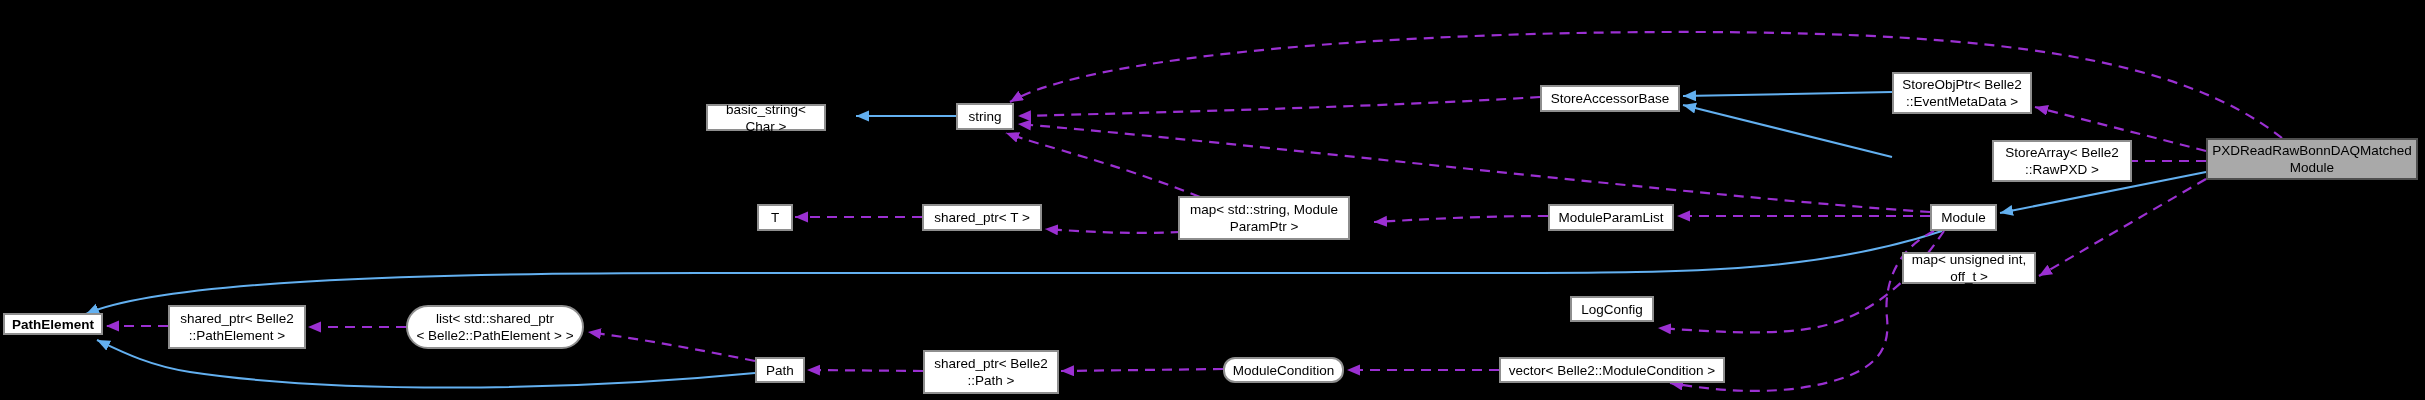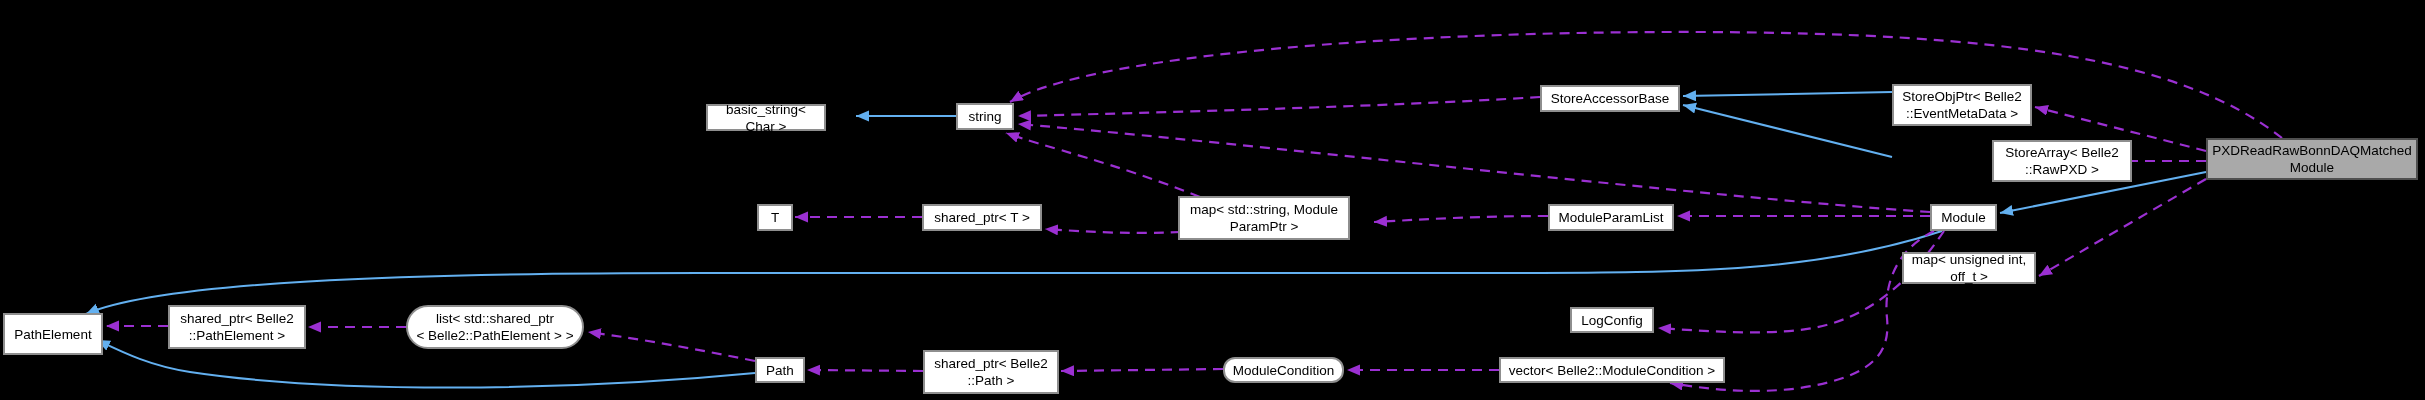--- a/index.html
+++ b/index.html
@@ -63,39 +63,39 @@
         <path d="M 923,371 L 807,370" class="edge usage" marker-end="url(#arrow-usage)"></path>
         <path d="M 755,361 C 700,350 648,340 588,332" class="edge usage" marker-end="url(#arrow-usage)"></path>
         <path d="M 406,327 L 308,327" class="edge usage" marker-end="url(#arrow-usage)"></path>
         <path d="M 168,326 L 106,326" class="edge usage" marker-end="url(#arrow-usage)"></path>
       </g>
   </svg>
   <div id="nodes">
       <div class="node" style="left: 706px; top: 104px; width: 120px; height: 27px;">basic_string&lt; Char &gt;</div>
       <div class="node" style="left: 956px; top: 103px; width: 58px; height: 27px;">string</div>
       <div class="node" style="left: 1540px; top: 85px; width: 140px; height: 27px;">StoreAccessorBase</div>
-      <div class="node" style="left: 1892px; top: 72px; width: 140px; height: 42px; margin-top: 12px;">StoreObjPtr&lt; Belle2
+      <div class="node" style="left: 1892px; top: 72px; width: 140px; height: 42px;">StoreObjPtr&lt; Belle2
 ::EventMetaData &gt;</div>
       <div class="node" style="left: 1992px; top: 140px; width: 140px; height: 42px;">StoreArray&lt; Belle2
 ::RawPXD &gt;</div>
       <div class="node highlighted" style="left: 2206px; top: 138px; width: 212px; height: 42px;">PXDReadRawBonnDAQMatched
 Module</div>
       <div class="node" style="left: 757px; top: 204px; width: 36px; height: 27px;">T</div>
       <div class="node" style="left: 922px; top: 204px; width: 120px; height: 27px;">shared_ptr&lt; T &gt;</div>
       <div class="node" style="left: 1178px; top: 196px; width: 172px; height: 44px;">map&lt; std::string, Module
 ParamPtr &gt;</div>
       <div class="node" style="left: 1548px; top: 204px; width: 126px; height: 27px;">ModuleParamList</div>
       <div class="node" style="left: 1930px; top: 204px; width: 67px; height: 27px;">Module</div>
       <div class="node" style="left: 1902px; top: 252px; width: 134px; height: 32px;">map&lt; unsigned int,
 off_t &gt;</div>
-      <div class="node" style="left: 3px; top: 313px; width: 100px; height: 42px;">PathElement</div>
+      <div class="node" style="left: 3px; top: 313px; width: 100px; height: 22px; font-weight: bold;">PathElement</div>
       <div class="node" style="left: 168px; top: 305px; width: 138px; height: 44px;">shared_ptr&lt; Belle2
 ::PathElement &gt;</div>
       <div class="node" style="left: 406px; top: 305px; width: 178px; height: 44px; border-radius: 22px;">list&lt; std::shared_ptr
 &lt; Belle2::PathElement &gt; &gt;</div>
-      <div class="node" style="left: 1570px; top: 307px; width: 84px; height: 26px;">LogConfig</div>
+      <div class="node" style="left: 1570px; top: 296px; width: 84px; height: 26px;">LogConfig</div>
       <div class="node" style="left: 755px; top: 357px; width: 50px; height: 26px;">Path</div>
       <div class="node" style="left: 923px; top: 350px; width: 136px; height: 44px;">shared_ptr&lt; Belle2
 ::Path &gt;</div>
       <div class="node" style="left: 1223px; top: 357px; width: 121px; height: 26px; border-radius: 12px;">ModuleCondition</div>
       <div class="node" style="left: 1499px; top: 357px; width: 226px; height: 26px;">vector&lt; Belle2::ModuleCondition &gt;</div>
     </div>
 </div>
 
 </body></html>

